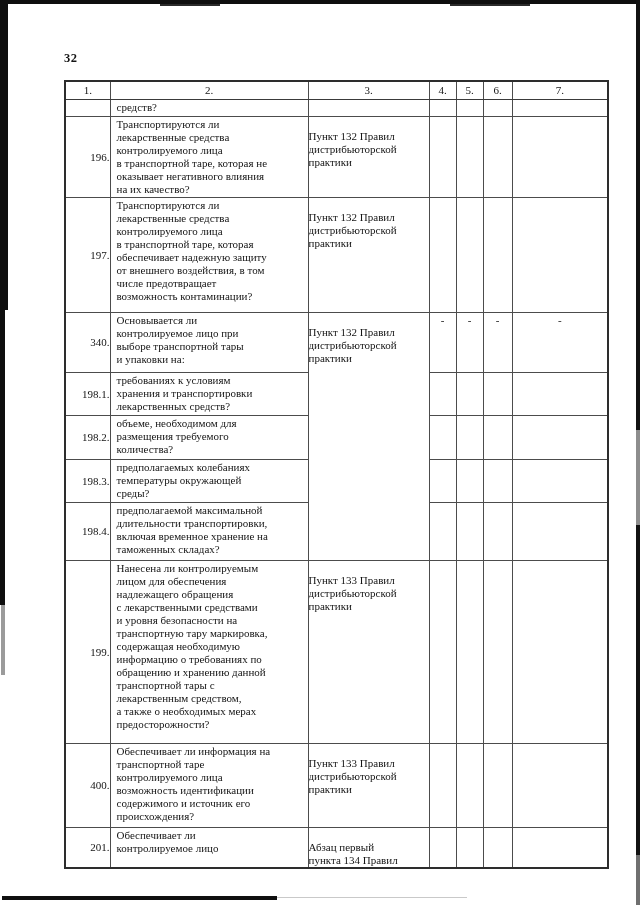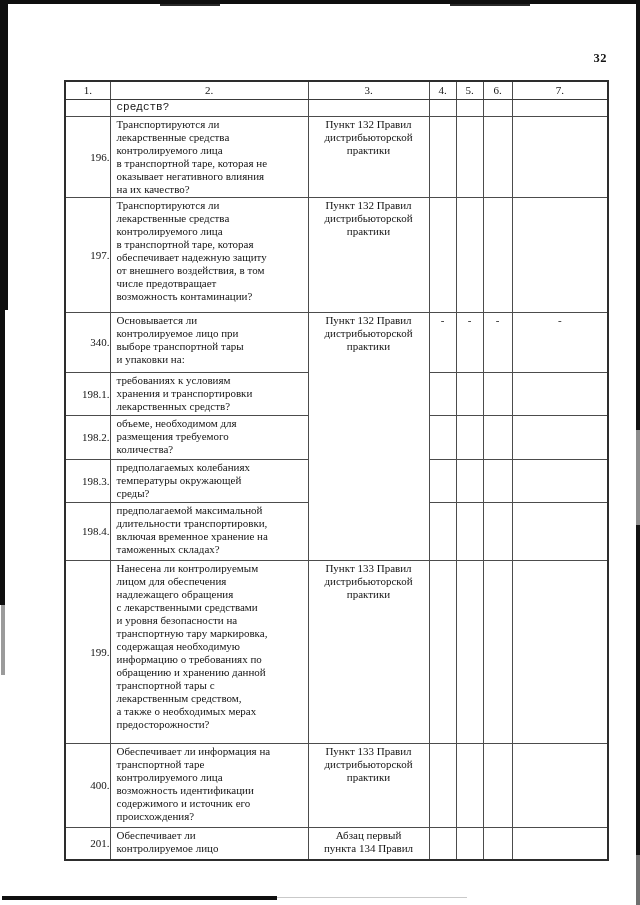--- a/index.html
+++ b/index.html
@@ -17,36 +17,36 @@
   #edge-left-b{left:0;top:310px;width:5px;height:295px}
   #edge-left-c{left:1px;top:605px;width:4px;height:70px;background:#9b9b9b}
   #edge-right{right:0;top:0;width:4px;height:905px;background:#121212}
   #edge-right-fade1{right:0;top:430px;width:4px;height:95px;background:#8d8d8d}
   #edge-right-fade2{right:0;top:855px;width:4px;height:50px;background:#6f6f6f}
   #edge-bottom{left:2px;top:896px;width:275px;height:4px;background:#101010}
   #edge-bottom-tail{left:277px;top:897px;width:190px;height:1px;background:#c9c9c9}
 
   .page-number{
     position:absolute;left:64px;top:51px;width:543px;
-    text-align:right;font-weight:bold;font-size:12.5px;letter-spacing:.5px;
+    text-align:left;font-weight:bold;font-size:12.5px;letter-spacing:.5px;
   }
   table.checklist{
     position:absolute;left:64px;top:80px;width:543px;
     border-collapse:collapse;table-layout:fixed;
     font-size:11px;line-height:13px;
     border:2px solid #2d2d2d;
   }
   .checklist th,.checklist td{
     border:1px solid #4c4c4c;padding:0;overflow:hidden;
     font-weight:normal;vertical-align:top;
   }
   .checklist th{height:17px;text-align:center;vertical-align:middle;border-bottom:1px solid #3a3a3a}
   td.c1{text-align:right;vertical-align:middle}
   td.c2{padding:1px 4px 1px 6px;white-space:pre-line;text-align:left}
-  td.c3{text-align:center;white-space:pre-line;padding-top:1px}
+  td.c3{text-align:left;white-space:pre-line;padding-top:13px}
   td.ans{text-align:center;padding-top:1px}
 </style>
 </head>
 <body>
 
 <div class="edge" id="edge-top"></div>
 <div class="edge" id="edge-top-tick1"></div>
 <div class="edge" id="edge-top-tick2"></div>
 <div class="edge" id="edge-left-a"></div>
 <div class="edge" id="edge-left-b"></div>
@@ -74,21 +74,21 @@
         <th>1.</th>
         <th>2.</th>
         <th>3.</th>
         <th>4.</th>
         <th>5.</th>
         <th>6.</th>
         <th>7.</th>
       </tr>
   </thead>
   <tbody>
-      <tr style="height: 17px; font-family: Liberation Mono, monospace;">
+      <tr style="height: 17px;">
         <td class="c1"></td>
         <td class="c2">средств?</td>
         <td class="c3"></td>
         <td class="ans"></td>
         <td class="ans"></td>
         <td class="ans"></td>
         <td class="ans"></td>
       </tr>
       <tr style="height: 78px;">
         <td class="c1">196.</td>

